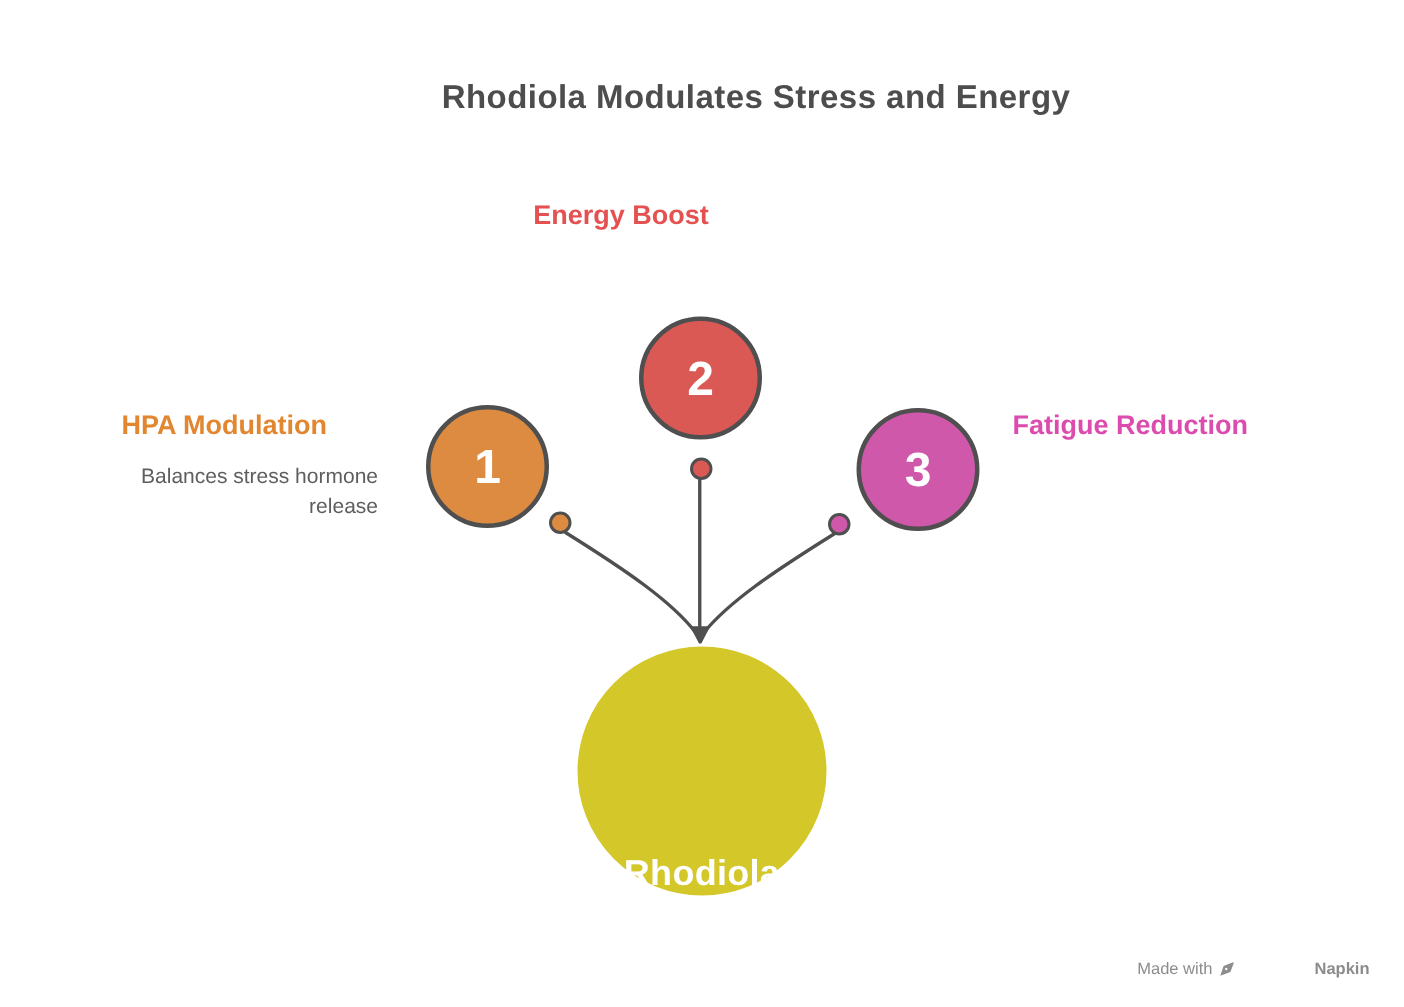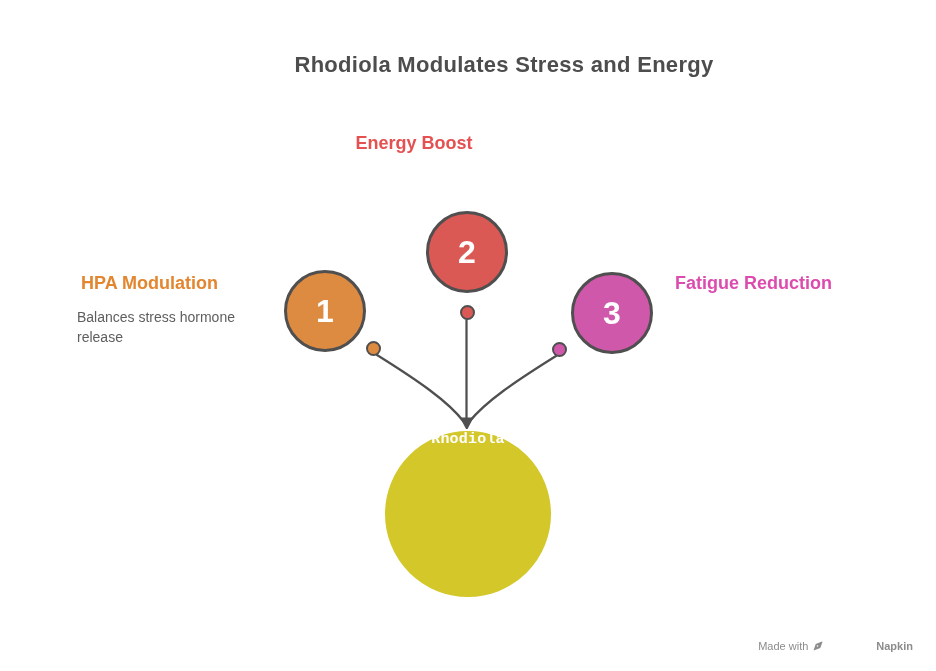--- a/index.html
+++ b/index.html
@@ -48,21 +48,21 @@
   }
 
   
   .hpa-block{position:absolute;left:77px;top:273px;width:175px;}
   .hpa-label{
     font-size:18px;font-weight:700;color:var(--color-orange-label);
     text-align:left;margin:0 0 13px 4px;white-space:nowrap;
   }
   .hpa-desc{
     font-size:14px;line-height:20px;color:var(--color-body-text);
-    text-align:left;
+    text-align:right;
   }
 
   
   .fatigue-block{position:absolute;left:672px;top:273px;width:160px;}
   .fatigue-label{
     font-size:18px;font-weight:700;color:var(--color-magenta-label);
     text-align:right;margin:0 0 13px 0;white-space:nowrap;
   }
   .fatigue-desc{
     font-size:14px;line-height:20px;color:var(--color-body-text);
@@ -87,22 +87,22 @@
   }
   .dot-1{left:366px;top:341px;background:var(--color-orange);}
   .dot-2{left:460px;top:305px;background:var(--color-red);}
   .dot-3{left:552px;top:342px;background:var(--color-magenta);}
 
   
   .center-node{
     position:absolute;left:383px;top:429px;width:170px;height:170px;
     box-sizing:border-box;border-radius:50%;
     background:var(--color-yellow);border:2px solid var(--color-center-ring);
-    display:flex;align-items:flex-start;justify-content:center;
-    color:var(--color-node-text);font-weight:700;font-size:15px;letter-spacing:.2px;font-family:Liberation Mono, monospace;
+    display:flex;align-items:flex-end;justify-content:center;
+    color:var(--color-node-text);font-weight:700;font-size:24px;letter-spacing:.2px;
   }
 
   
   .connectors{position:absolute;left:0;top:0;width:936px;height:671px;pointer-events:none;}
   .connectors path{fill:none;stroke:var(--color-line);stroke-width:2.25;stroke-linecap:round;}
   .connectors polygon{fill:var(--color-line);stroke:none;}
 
   
   .watermark{
     position:absolute;right:23px;bottom:19px;

